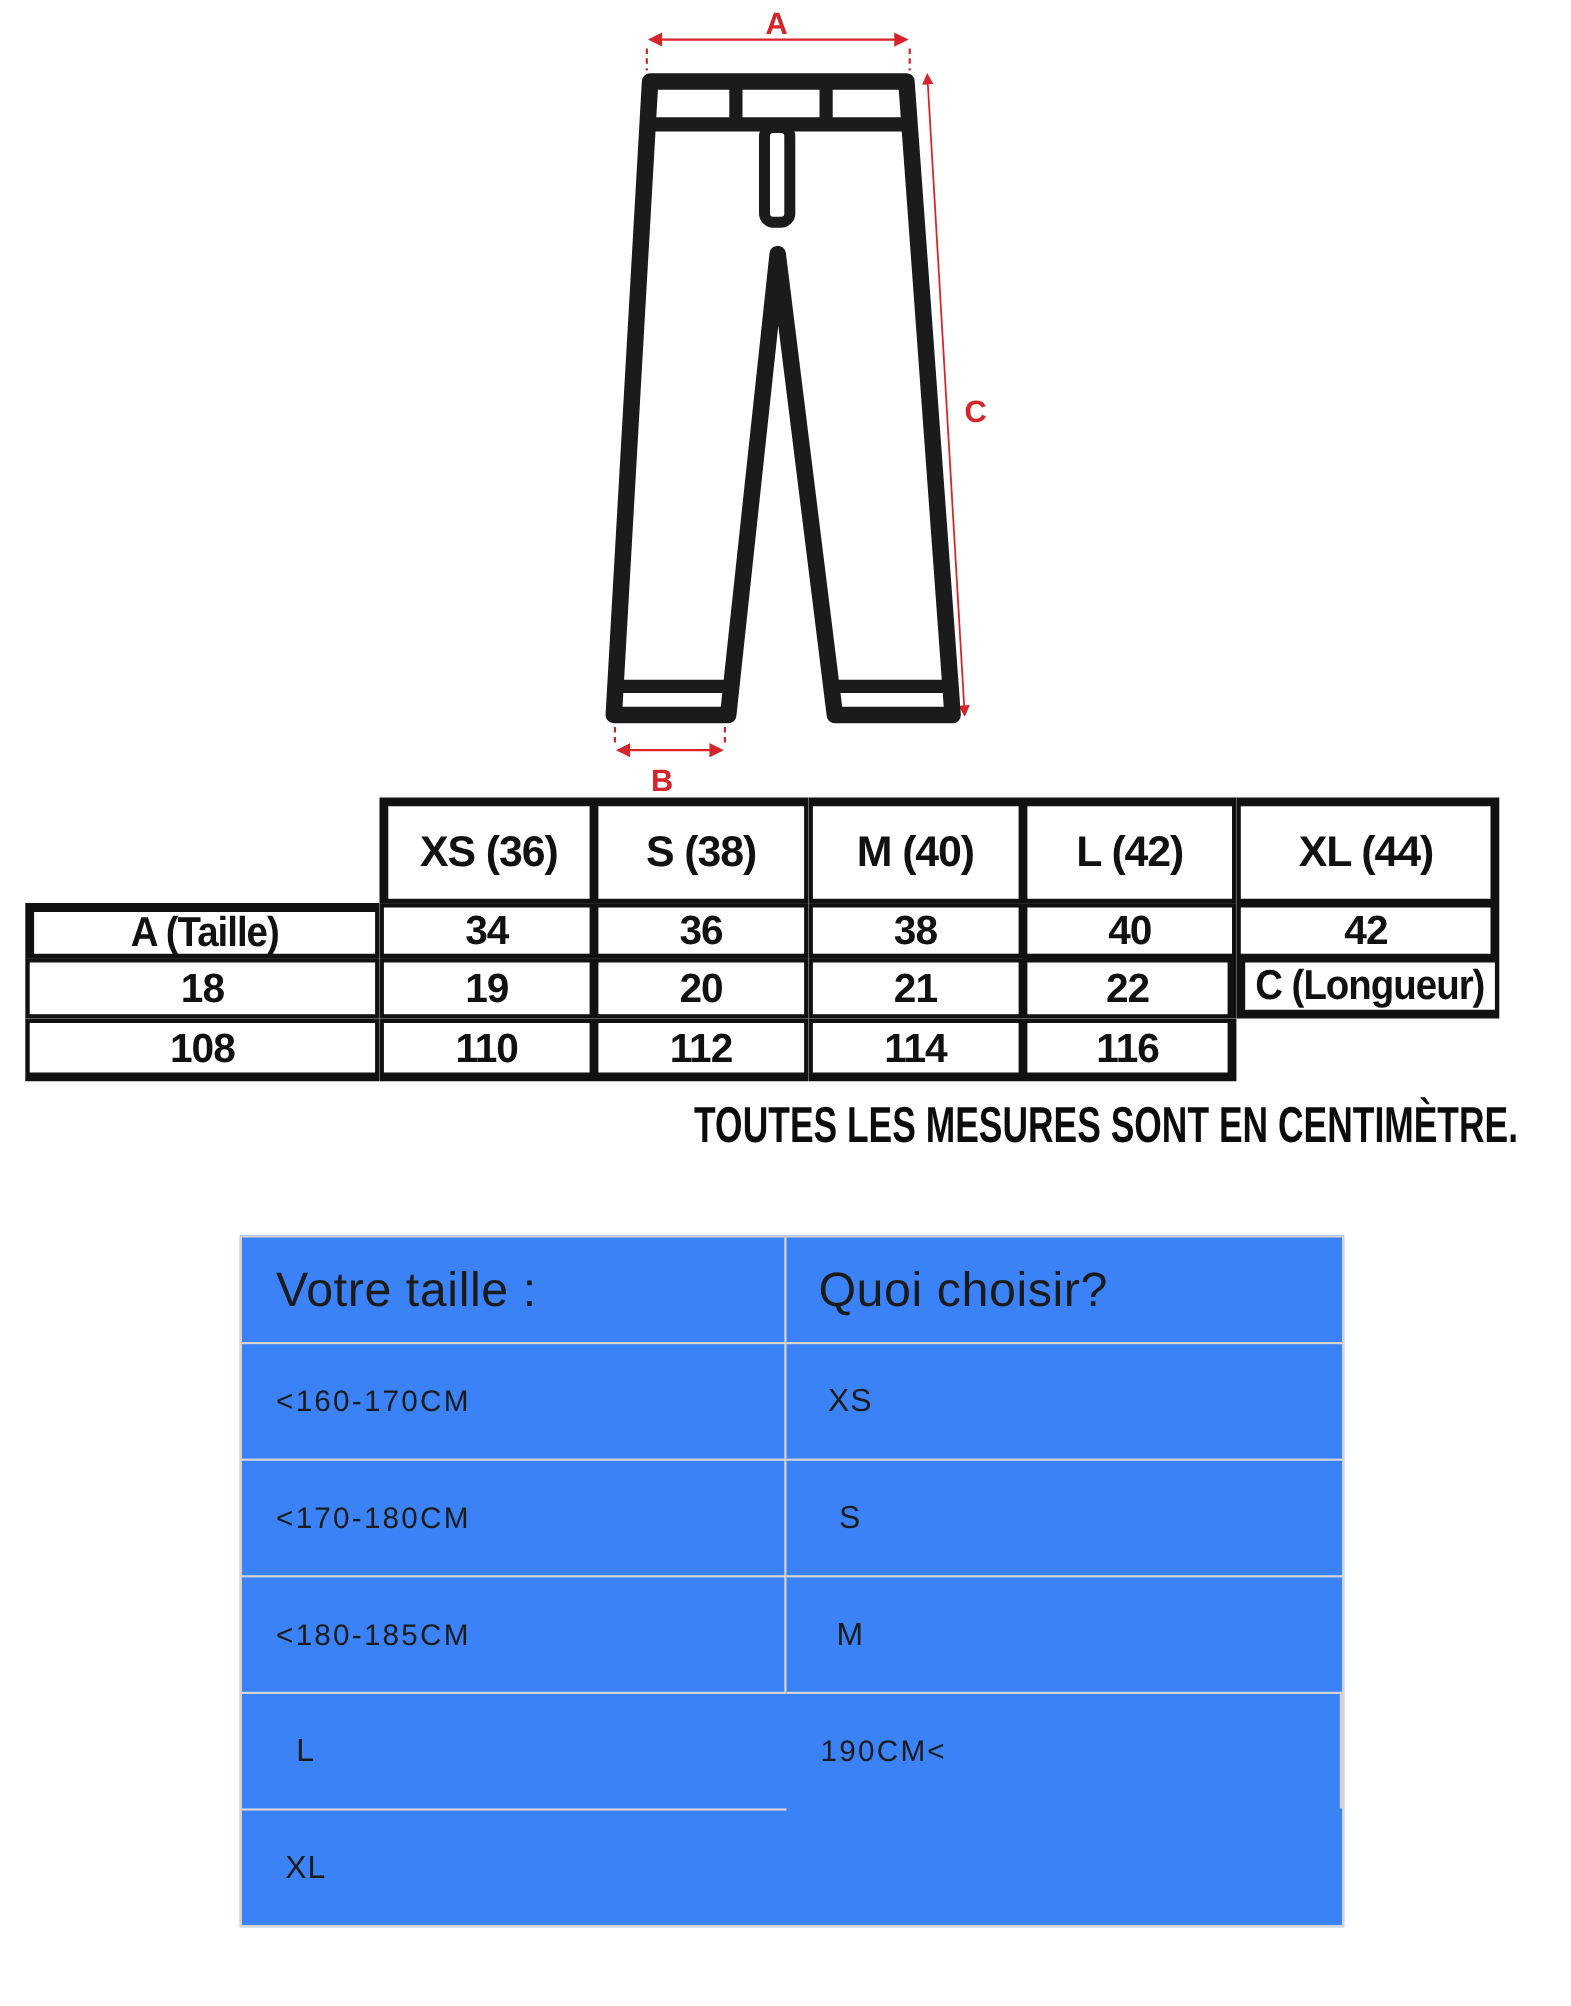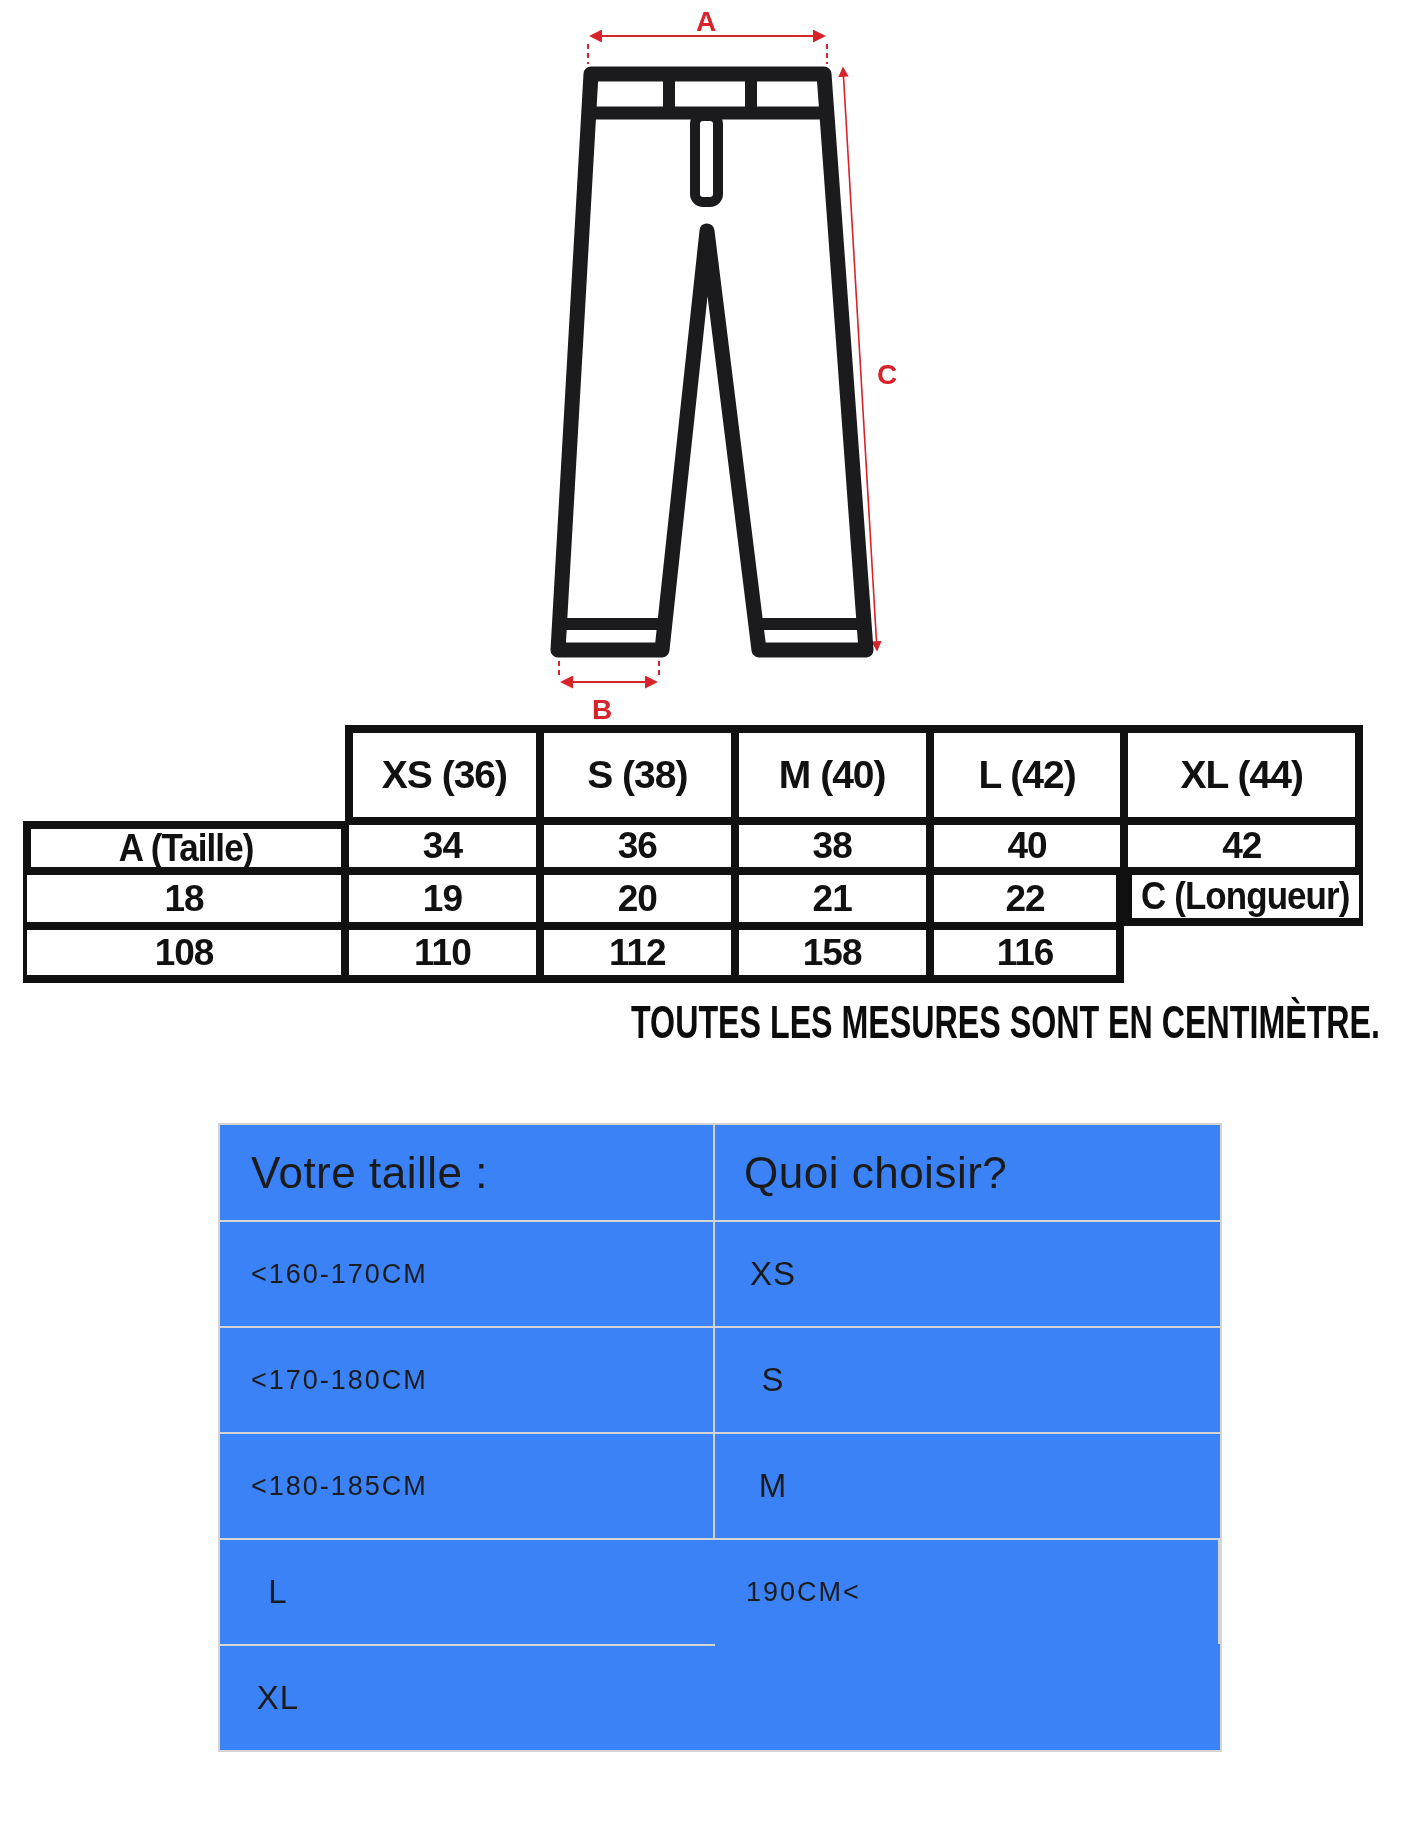--- a/index.html
+++ b/index.html
@@ -55,21 +55,21 @@
     box-sizing:border-box;
     display:flex;align-items:center;
     border-top:2px solid #d4d4d4;
     overflow:hidden;
   }
   .fit-table .row0{border-top:none;}
   .fit-table .colL{border-right:2px solid #d4d4d4;padding-left:31px;}
   .fit-table .colR{padding-left:29px;}
   .fit-table .fhead{font-size:44px;font-weight:400;color:#1b1b1b;letter-spacing:0.5px;}
   .fit-table .fheight{font-size:27px;font-weight:400;letter-spacing:2px;color:#1b1b1b;}
-  .fit-table .fsize{font-size:33px;font-weight:400;letter-spacing:1px;color:#1b1b1b;}
+  .fit-table .fsize{font-size:29px;font-weight:400;letter-spacing:1px;color:#1b1b1b;}
   .fit-table .fsize span{display:inline-block;min-width:58px;text-align:center;}
 </style>
 </head>
 <body>
 
 <svg class="diagram" viewBox="0 0 1428 740" xmlns="http://www.w3.org/2000/svg">
   <defs>
     <marker id="arr" viewBox="0 0 10 10" refX="8.5" refY="5" markerWidth="6.5" markerHeight="6.5" orient="auto-start-reverse">
       <path d="M0 0 L10 5 L0 10 z" fill="#d7232a"></path>
     </marker>
@@ -126,21 +126,21 @@
   <div class="cell val">20</div>
   <div class="cell val">21</div>
   <div class="cell val br">22</div>
 
   <div class="cell lab bl bb">
       <span>C (Longueur)</span>
     </div>
   <div class="cell val bb">108</div>
   <div class="cell val bb">110</div>
   <div class="cell val bb">112</div>
-  <div class="cell val bb">158</div>
+  <div class="cell val bb">114</div>
   <div class="cell val bb br">116</div>
 </div>
 
 <div class="note">TOUTES LES MESURES SONT EN CENTIMÈTRE.</div>
 
 <div class="fit-table">
   <div class="fcell row0 colL fhead">Votre taille :</div>
   <div class="fcell row0 colR fhead">Quoi choisir?</div>
 
   <div class="fcell colL fheight">&lt;160-170CM</div>

